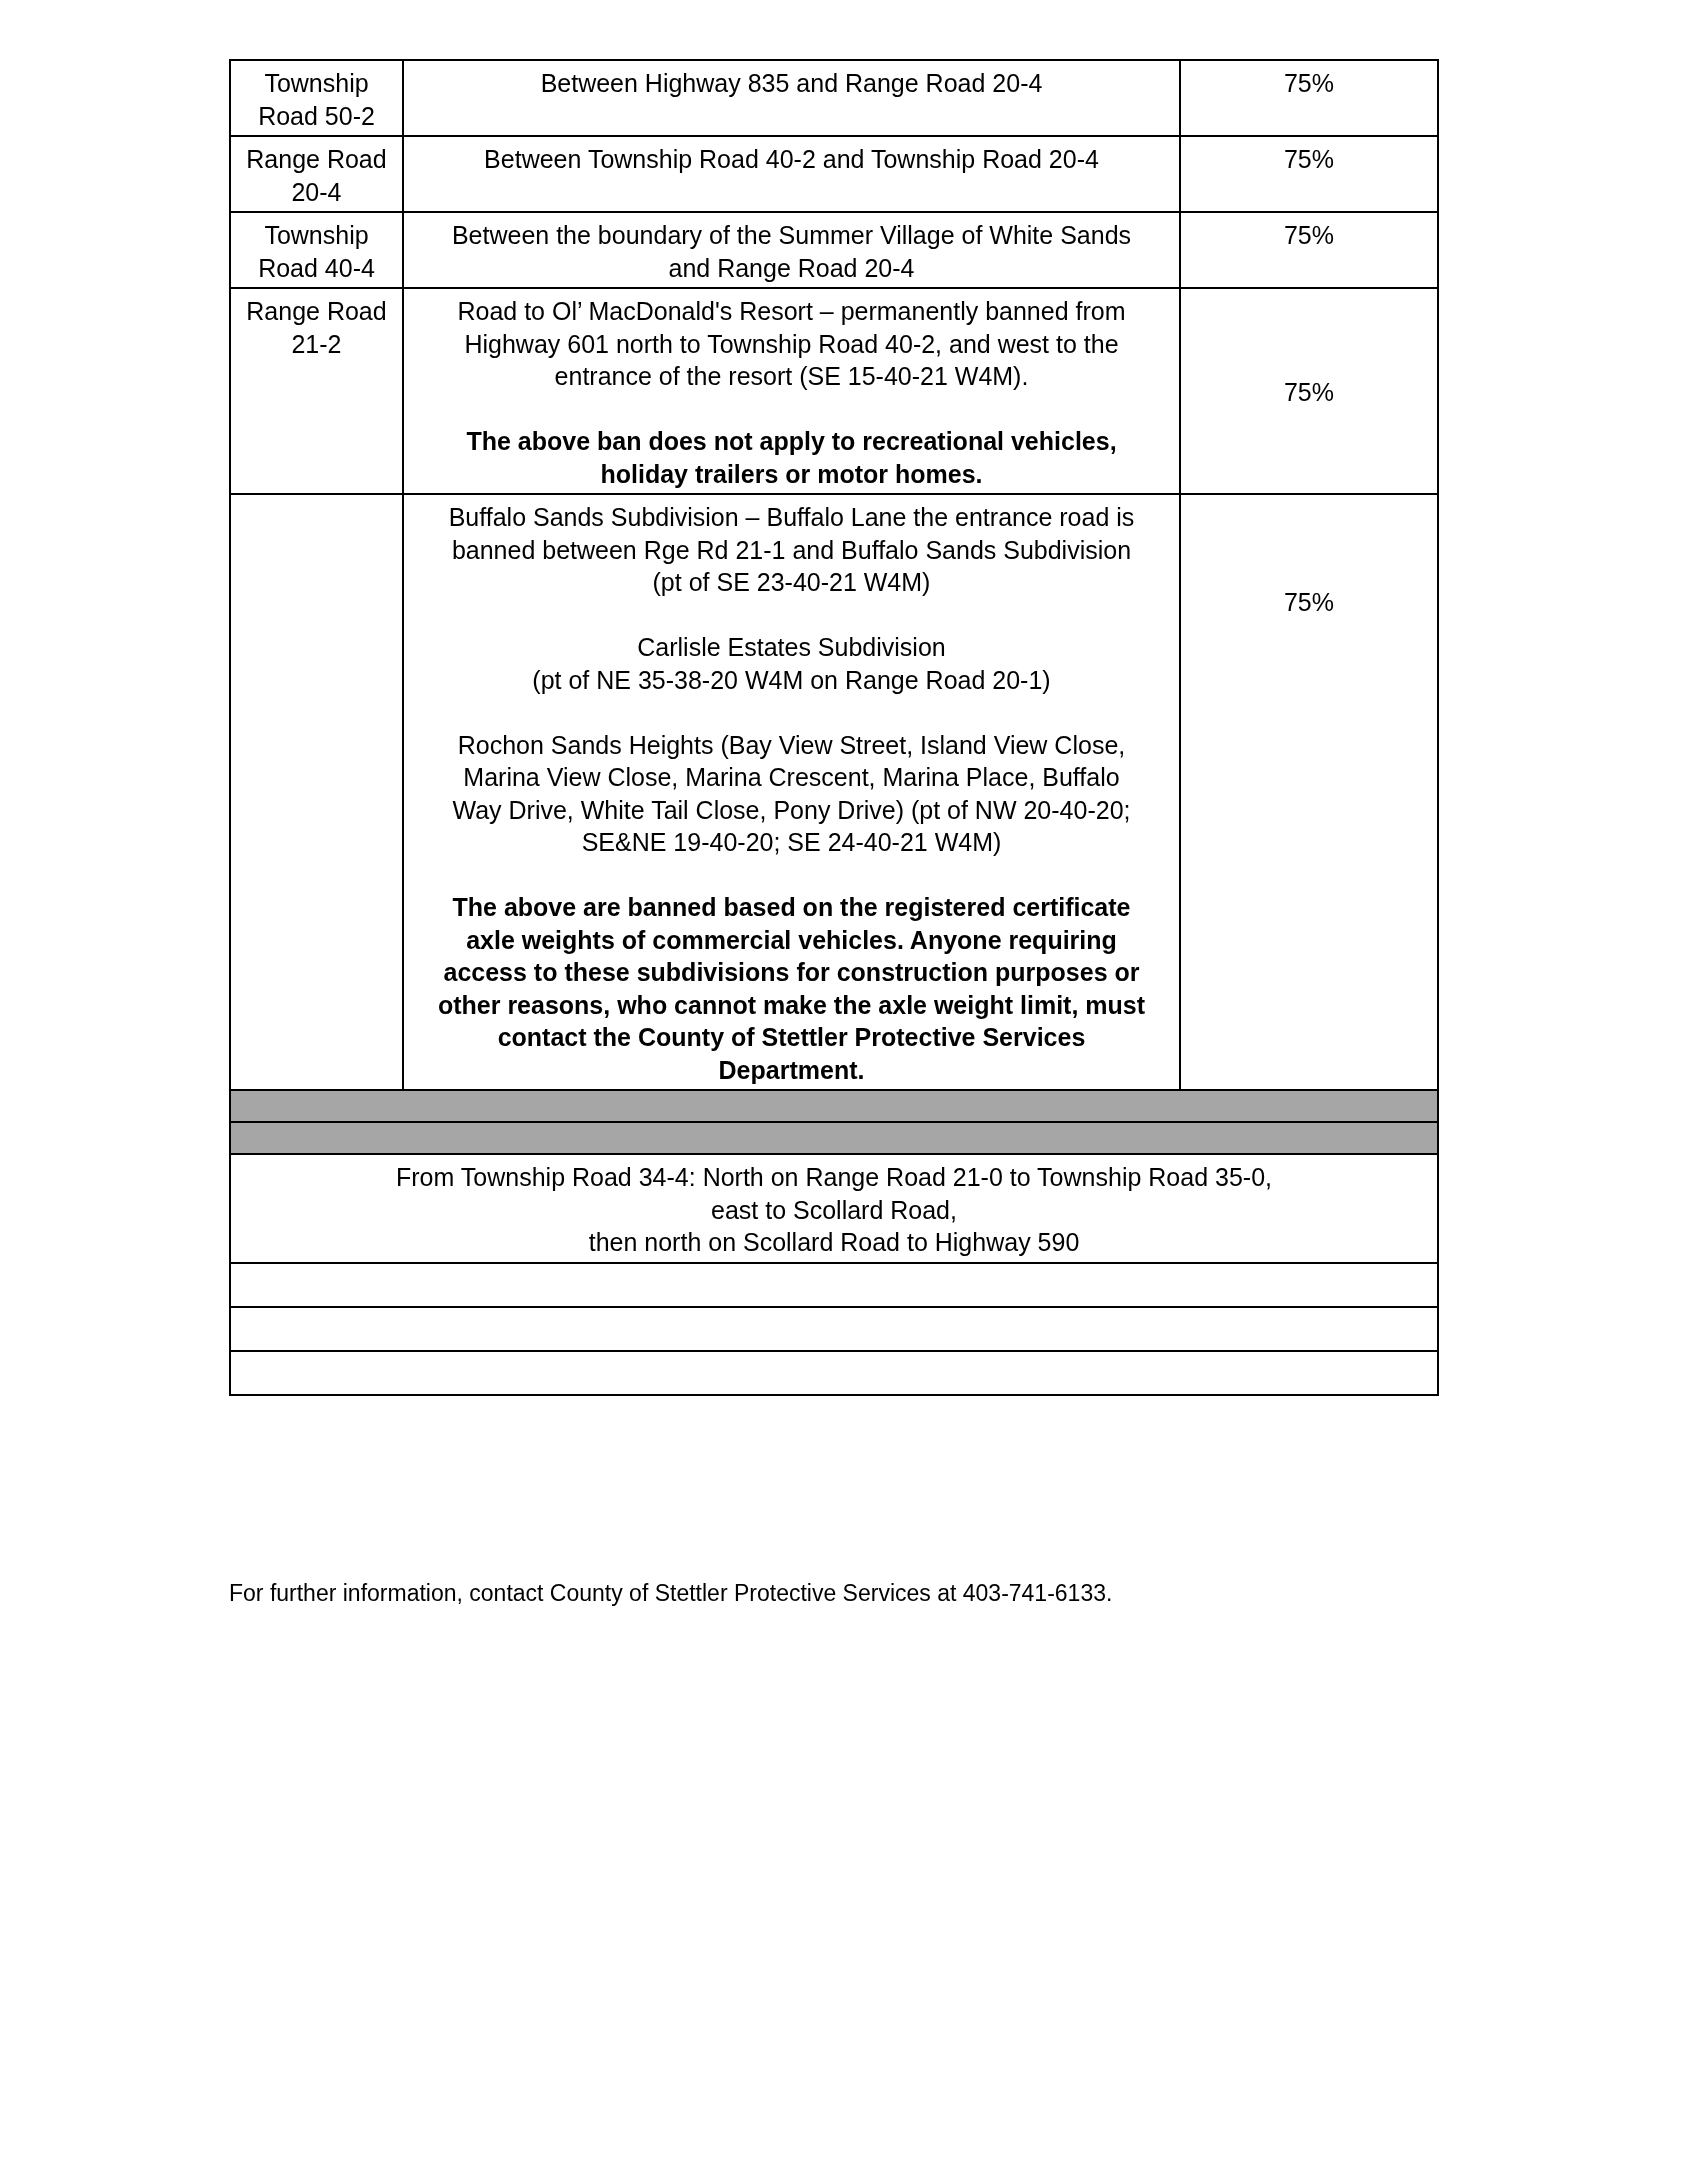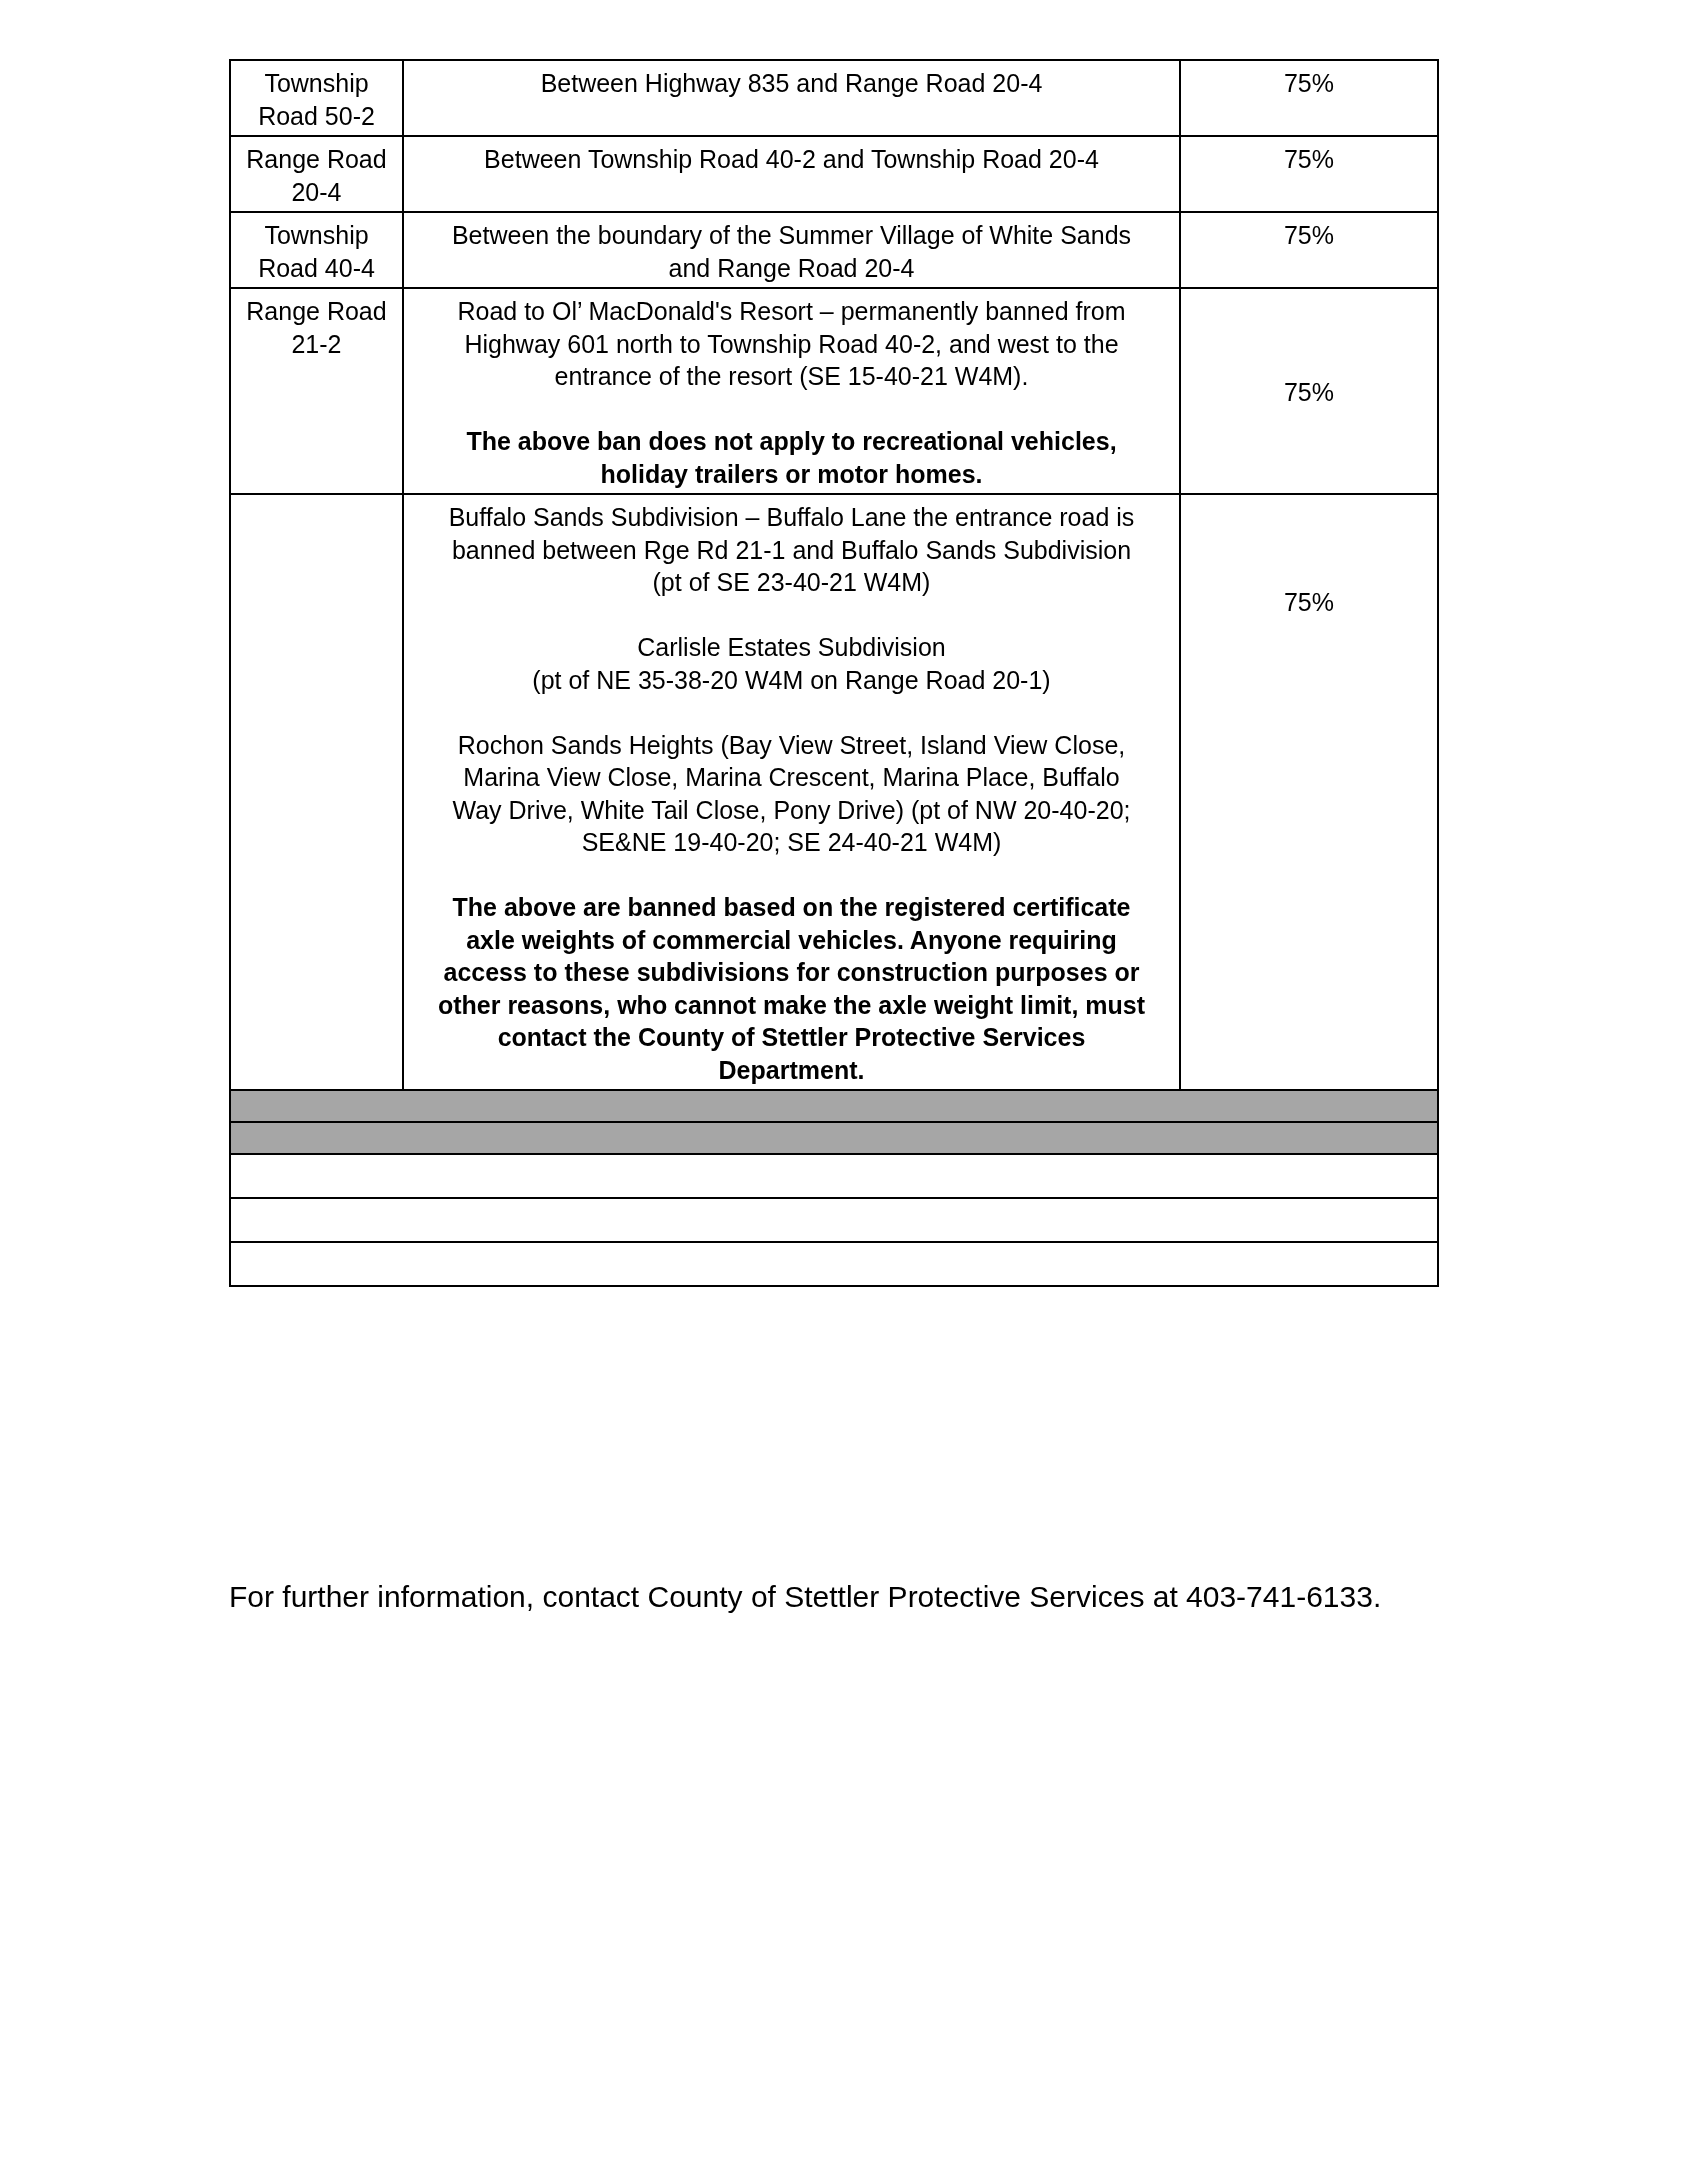--- a/index.html
+++ b/index.html
@@ -81,21 +81,21 @@
     letter-spacing: 0.2px;
   }
   tr.blank-row td {
     height: 42px;
     padding: 0;
   }
   .footer-note {
     position: absolute;
     left: 229px;
     top: 1580px;
-    font-size: 30px;
+    font-size: 23px;
     font-family: "Liberation Sans", sans-serif;
     color: #000000;
     white-space: nowrap;
   }
 </style>
 </head>
 <body>
 
 <div class="page">
 
@@ -186,20 +186,27 @@
 
       <tr class="gray-row">
         <td colspan="3"></td>
       </tr>
 
 
       <tr class="gray-row">
         <td colspan="3"></td>
       </tr>
 
+      <tr>
+        <td colspan="3" class="cell-desc">
+          <span class="line">From Township Road 34-4:  North on Range Road 21-0 to Township Road 35-0,</span>
+          <span class="line">east to Scollard Road,</span>
+          <span class="line">then north on Scollard Road to Highway 590</span>
+        </td>
+      </tr>
 
 
       <tr class="blank-row">
         <td colspan="3"></td>
       </tr>
       <tr class="blank-row">
         <td colspan="3"></td>
       </tr>
       <tr class="blank-row">
         <td colspan="3"></td>

